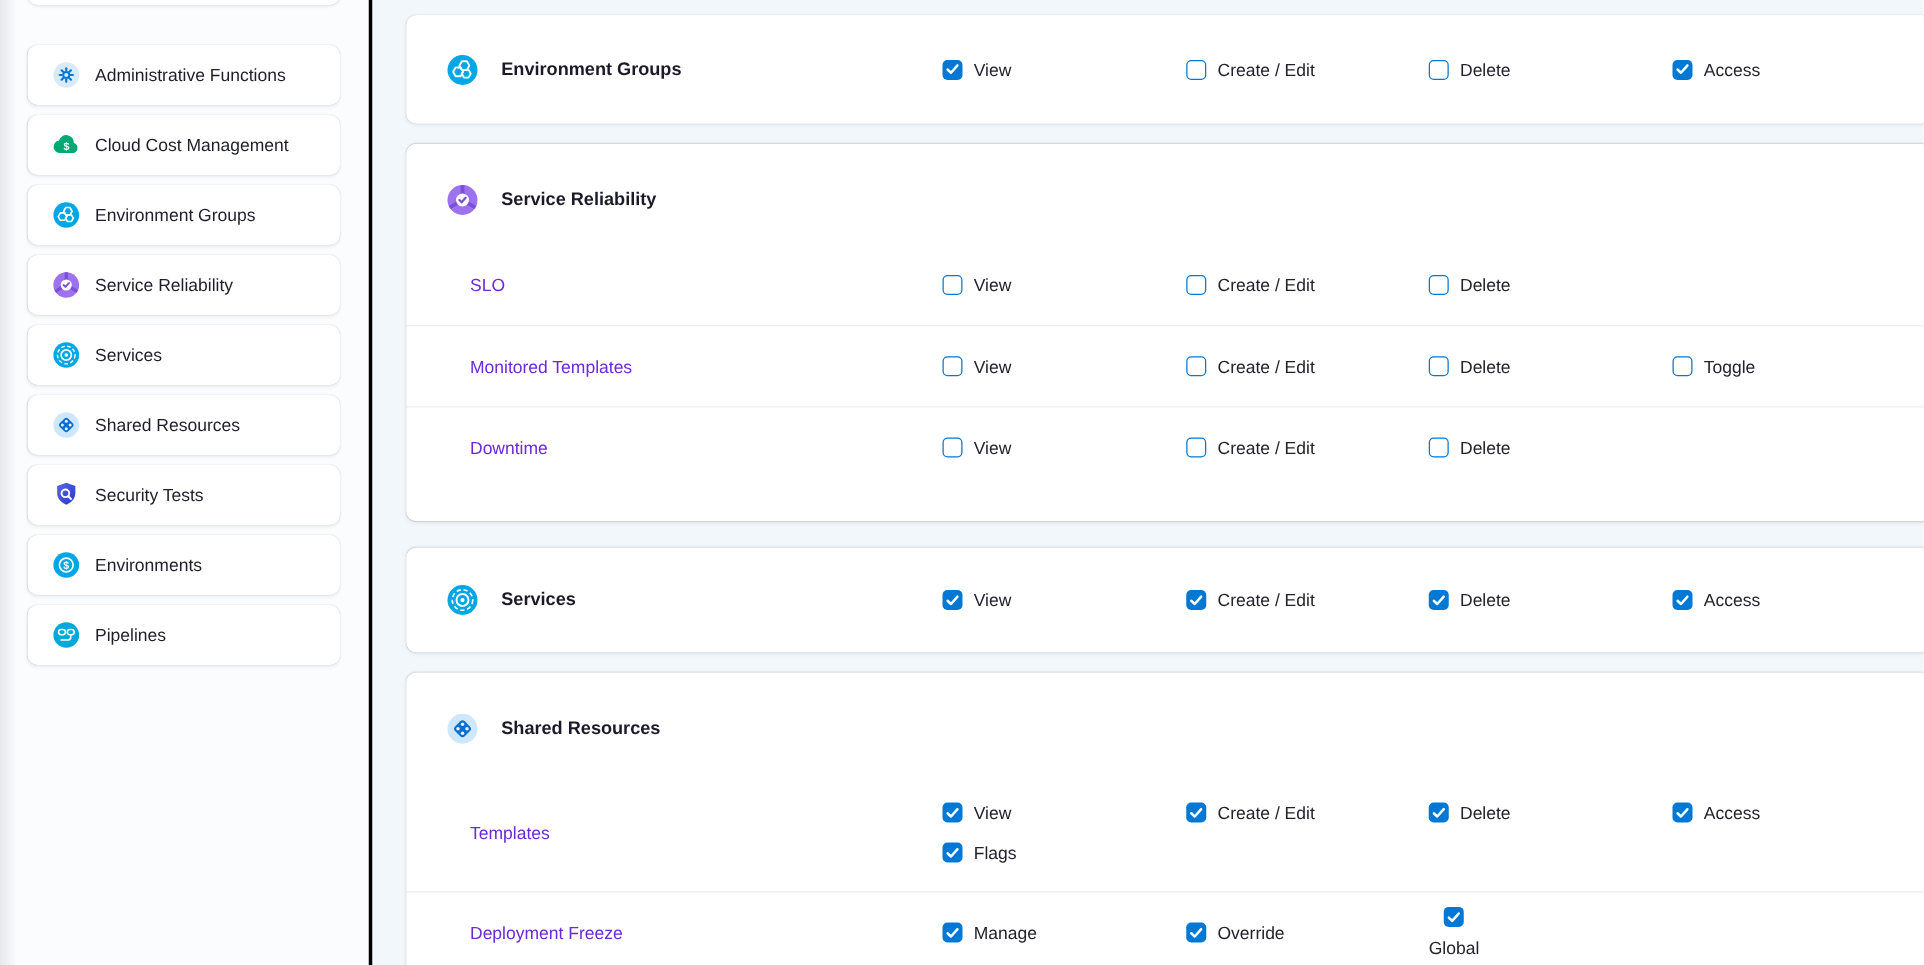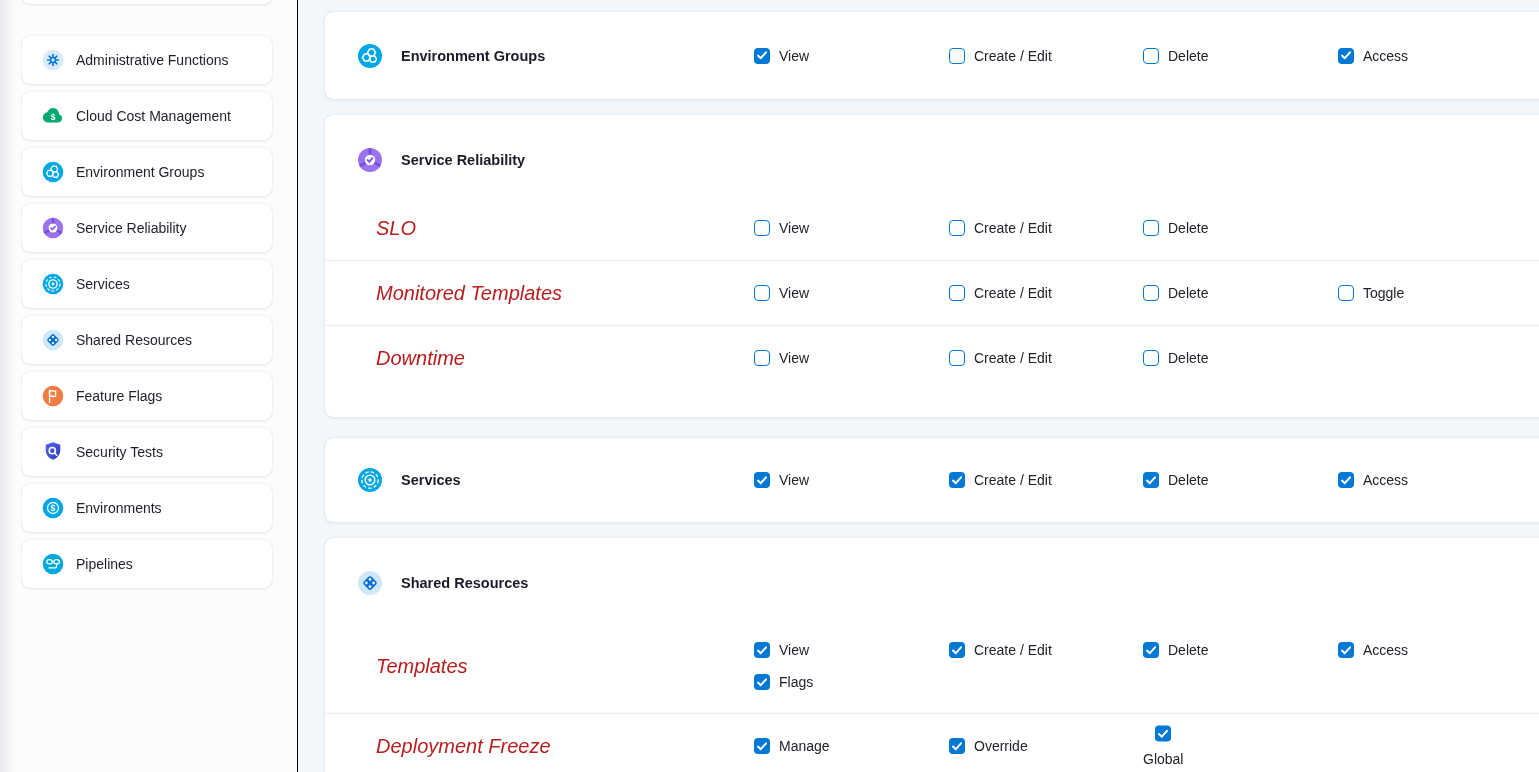--- a/index.html
+++ b/index.html
@@ -1,21 +1,21 @@
 <!DOCTYPE html>
 <html><head>
 <meta charset="utf-8">
 <style>
   * { margin:0; padding:0; box-sizing:border-box; }
   html,body { width:1539px; height:772px; overflow:hidden; }
   body { font-family:"Liberation Sans","DejaVu Sans",sans-serif; background:#ffffff; color:#1e1e2a; }
   .app { display:flex; width:1539px; height:772px; }
 
   
-  .sidebar { width:298px; min-width:298px; background:#fbfcfd; border-right:1px solid #000000;
+  .sidebar { width:298px; min-width:298px; background:#fbfcfd; border-right:3px solid #000000;
              position:relative; padding-top:36px; }
   .sidebar::before { content:""; position:absolute; left:0; top:0; bottom:0; width:14px;
              background:linear-gradient(90deg, rgba(55,58,80,.10), rgba(55,58,80,0)); pointer-events:none; }
   .partial-card { position:absolute; top:-16px; left:22px; width:250px; height:20px; background:#fff;
              border-radius:8px; box-shadow:0 1px 3px rgba(40,41,61,.10), 0 0 1px rgba(40,41,61,.18); }
   .side-item { width:250px; height:48px; margin:0 0 8px 22px; background:#fff; border-radius:8px;
              display:flex; align-items:center; padding-left:19px; gap:11px; cursor:pointer;
              box-shadow:0 1px 3px rgba(40,41,61,.08), 0 0 1px rgba(40,41,61,.20); }
   .side-icon { width:24px; height:24px; flex:none; display:flex; align-items:center; justify-content:center; }
   .side-icon svg { width:24px; height:24px; display:block; }
@@ -38,21 +38,21 @@
   .card.compact .sec-icon { top:50%; margin-top:-14px; }
   .sec-title { position:absolute; left:76px; top:45px; transform:translateY(-50%);
                font-size:14.5px; font-weight:700; color:#1b1b27; white-space:nowrap; }
   .card.compact .sec-title { top:50%; }
 
   .rows { position:relative; }
   .prow { position:relative; height:65px; }
   .prow + .prow { border-top:1px solid #ecedf2; }
   .prow.two-line { height:95px; }
   .row-label { position:absolute; left:51px; top:50%; transform:translateY(-50%);
-               font-size:20px; color:#b91c1c; white-space:nowrap;font-style:italic; }
+               font-size:14px; color:#6d28d9; white-space:nowrap; }
   .pad-bottom-b { height:27px; }
 
   .perm-line { position:absolute; left:0; right:0; height:0; top:50%; }
   .perm-line.l1 { top:32px; }
   .perm-line.l2 { top:64px; }
   .perm { position:absolute; transform:translateY(-50%); display:flex; align-items:center; gap:9px; cursor:pointer; }
   .cb { width:16px; height:16px; border-radius:4px; flex:none; display:flex; align-items:center; justify-content:center; }
   .cb.on  { background:#0278d5; }
   .cb.off { background:#fff; border:1.5px solid #0278d5; }
   .perm-label { font-size:14px; color:#22222c; white-space:nowrap;text-align:center; }
@@ -138,32 +138,20 @@
               <rect x="8.5" y="8.5" width="11" height="11" rx="2.6" transform="rotate(45 14 14)" fill="#0a6fd0"></rect>
               <g fill="#e9f4fd">
                 <circle cx="14" cy="10.4" r="1.4"></circle>
                 <circle cx="17.6" cy="14" r="1.4"></circle>
                 <circle cx="14" cy="17.6" r="1.4"></circle>
                 <circle cx="10.4" cy="14" r="1.4"></circle>
               </g>
             </svg>
           </span>
           <span class="side-label">Shared Resources</span>
-        </div>
-        <div class="side-item">
-          <span class="side-icon">
-            <svg viewBox="0 0 28 28">
-              <circle cx="14" cy="14" r="12" fill="#ee7d43"></circle>
-              <g fill="none" stroke="#fff" stroke-width="1.6" stroke-linecap="round" stroke-linejoin="round">
-                <path d="M10 21.5V7.2"></path>
-                <path d="M10 8.2c2.4-1.4 4.5 1.1 7-.2v6.2c-2.5 1.3-4.6-1.2-7 .2z"></path>
-              </g>
-            </svg>
-          </span>
-          <span class="side-label">Feature Flags</span>
         </div>
         <div class="side-item">
           <span class="side-icon">
             <svg viewBox="0 0 28 28">
               <defs>
                 <linearGradient id="shg" x1="0" y1="0" x2="1" y2="1">
                   <stop offset="0" stop-color="#5566ea"></stop>
                   <stop offset="1" stop-color="#2b3ac2"></stop>
                 </linearGradient>
               </defs>

